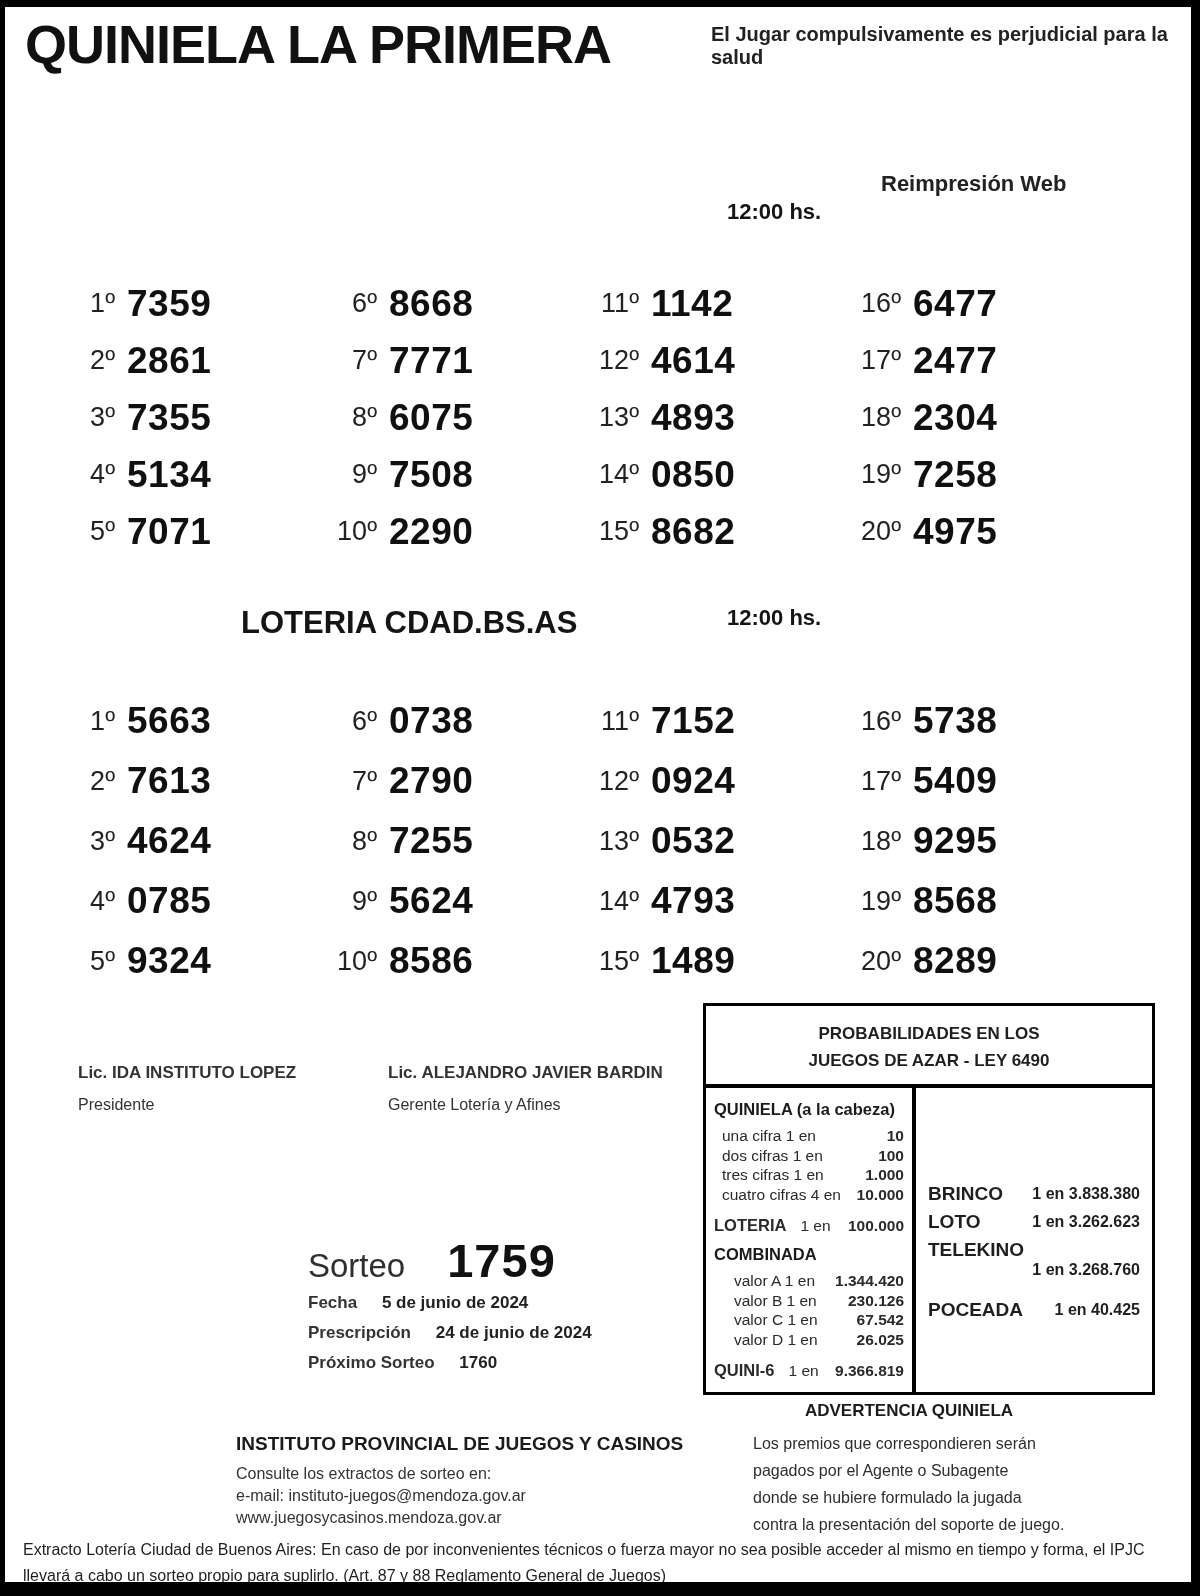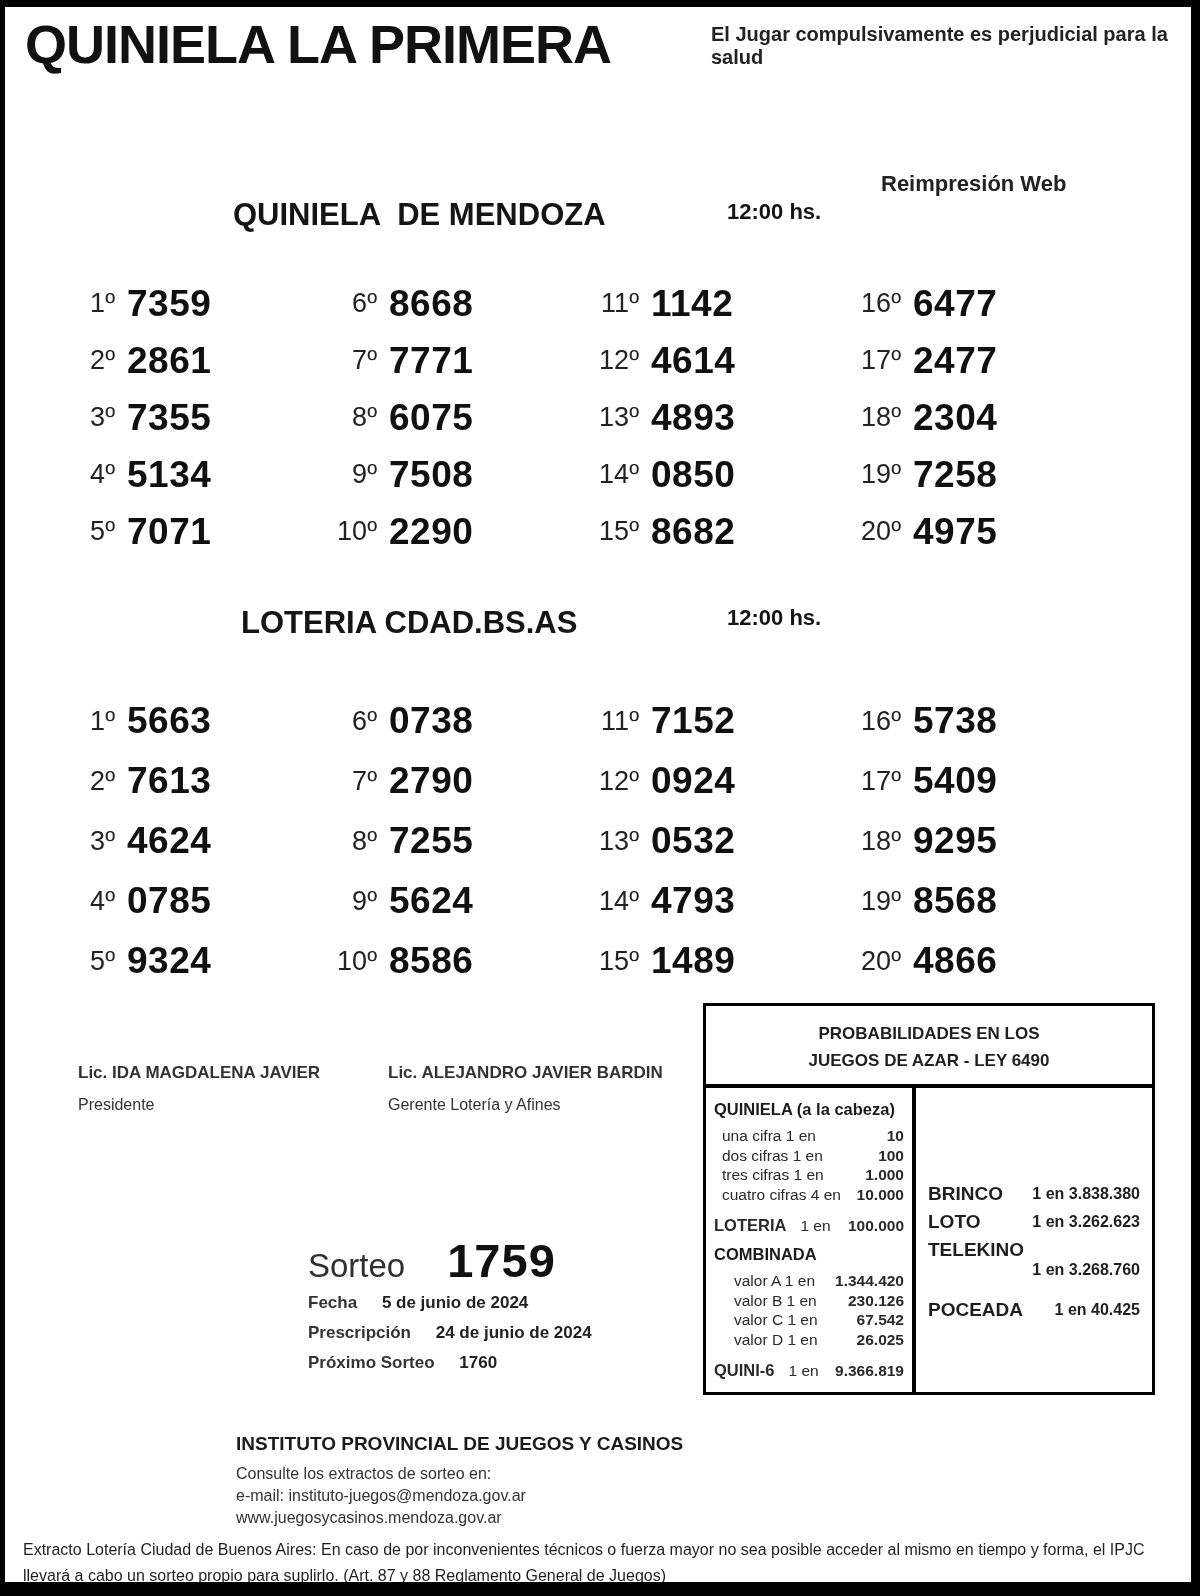--- a/index.html
+++ b/index.html
@@ -81,21 +81,20 @@
 </style>
 </head>
 <body>
 
 <div class="page">
 
   <div class="abs doc-title">QUINIELA LA PRIMERA</div>
   <div class="abs warning">El Jugar compulsivamente es perjudicial para la salud</div>
   <div class="abs reprint">Reimpresión Web</div>
 
-  <div class="abs draw-title t-mendoza">QUINIELA  DE MENDOZA</div>
   <div class="abs draw-time time-mendoza">12:00 hs.</div>
   <div class="abs results-grid grid-mendoza">
 
       <div class="result-cell">
         <span class="pos">1º</span>
         <span class="num">7359</span>
       </div>
 
       <div class="result-cell">
         <span class="pos">2º</span>
@@ -287,28 +286,28 @@
         <span class="num">9295</span>
       </div>
 
       <div class="result-cell">
         <span class="pos">19º</span>
         <span class="num">8568</span>
       </div>
 
       <div class="result-cell">
         <span class="pos">20º</span>
-        <span class="num">4866</span>
+        <span class="num">8289</span>
       </div>
     </div>
 
   <div class="abs officials">
 
       <div class="official">
-        <div class="o-name">Lic. IDA MAGDALENA JAVIER</div>
+        <div class="o-name">Lic. IDA INSTITUTO LOPEZ</div>
         <div class="o-title">Presidente</div>
       </div>
 
       <div class="official">
         <div class="o-name">Lic. ALEJANDRO JAVIER BARDIN</div>
         <div class="o-title">Gerente Lotería y Afines</div>
       </div>
     </div>
 
   <div class="abs prob-box">
@@ -412,20 +411,33 @@
     <div class="s-row">
       <span class="s-label">Prescripción</span>
       <span class="s-value">24 de junio de 2024</span>
     </div>
     <div class="s-row">
       <span class="s-label">Próximo Sorteo</span>
       <span class="s-value">1760</span>
     </div>
   </div>
 
+  <div class="abs advertencia">
+    <div class="adv-title">ADVERTENCIA QUINIELA</div>
+    <div>
+
+        <div class="adv-line">Los premios que correspondieren serán</div>
+
+        <div class="adv-line">pagados por el Agente o Subagente</div>
+
+        <div class="adv-line">donde se hubiere formulado la jugada</div>
+
+        <div class="adv-line">contra la presentación del soporte de juego.</div>
+      </div>
+  </div>
 
   <div class="abs instituto">
     <div class="inst-title">INSTITUTO PROVINCIAL DE JUEGOS Y CASINOS</div>
     <div class="inst-line">Consulte los extractos de sorteo en:</div>
     <div class="inst-line">e-mail:  instituto-juegos@mendoza.gov.ar</div>
     <div class="inst-line">www.juegosycasinos.mendoza.gov.ar</div>
   </div>
 
   <div class="abs doc-footer">Extracto Lotería Ciudad de Buenos Aires: En caso de por inconvenientes técnicos o fuerza mayor no sea posible acceder al mismo en tiempo y forma, el IPJC llevará a cabo un sorteo propio para suplirlo. (Art. 87 y 88 Reglamento General de Juegos)</div>
 

